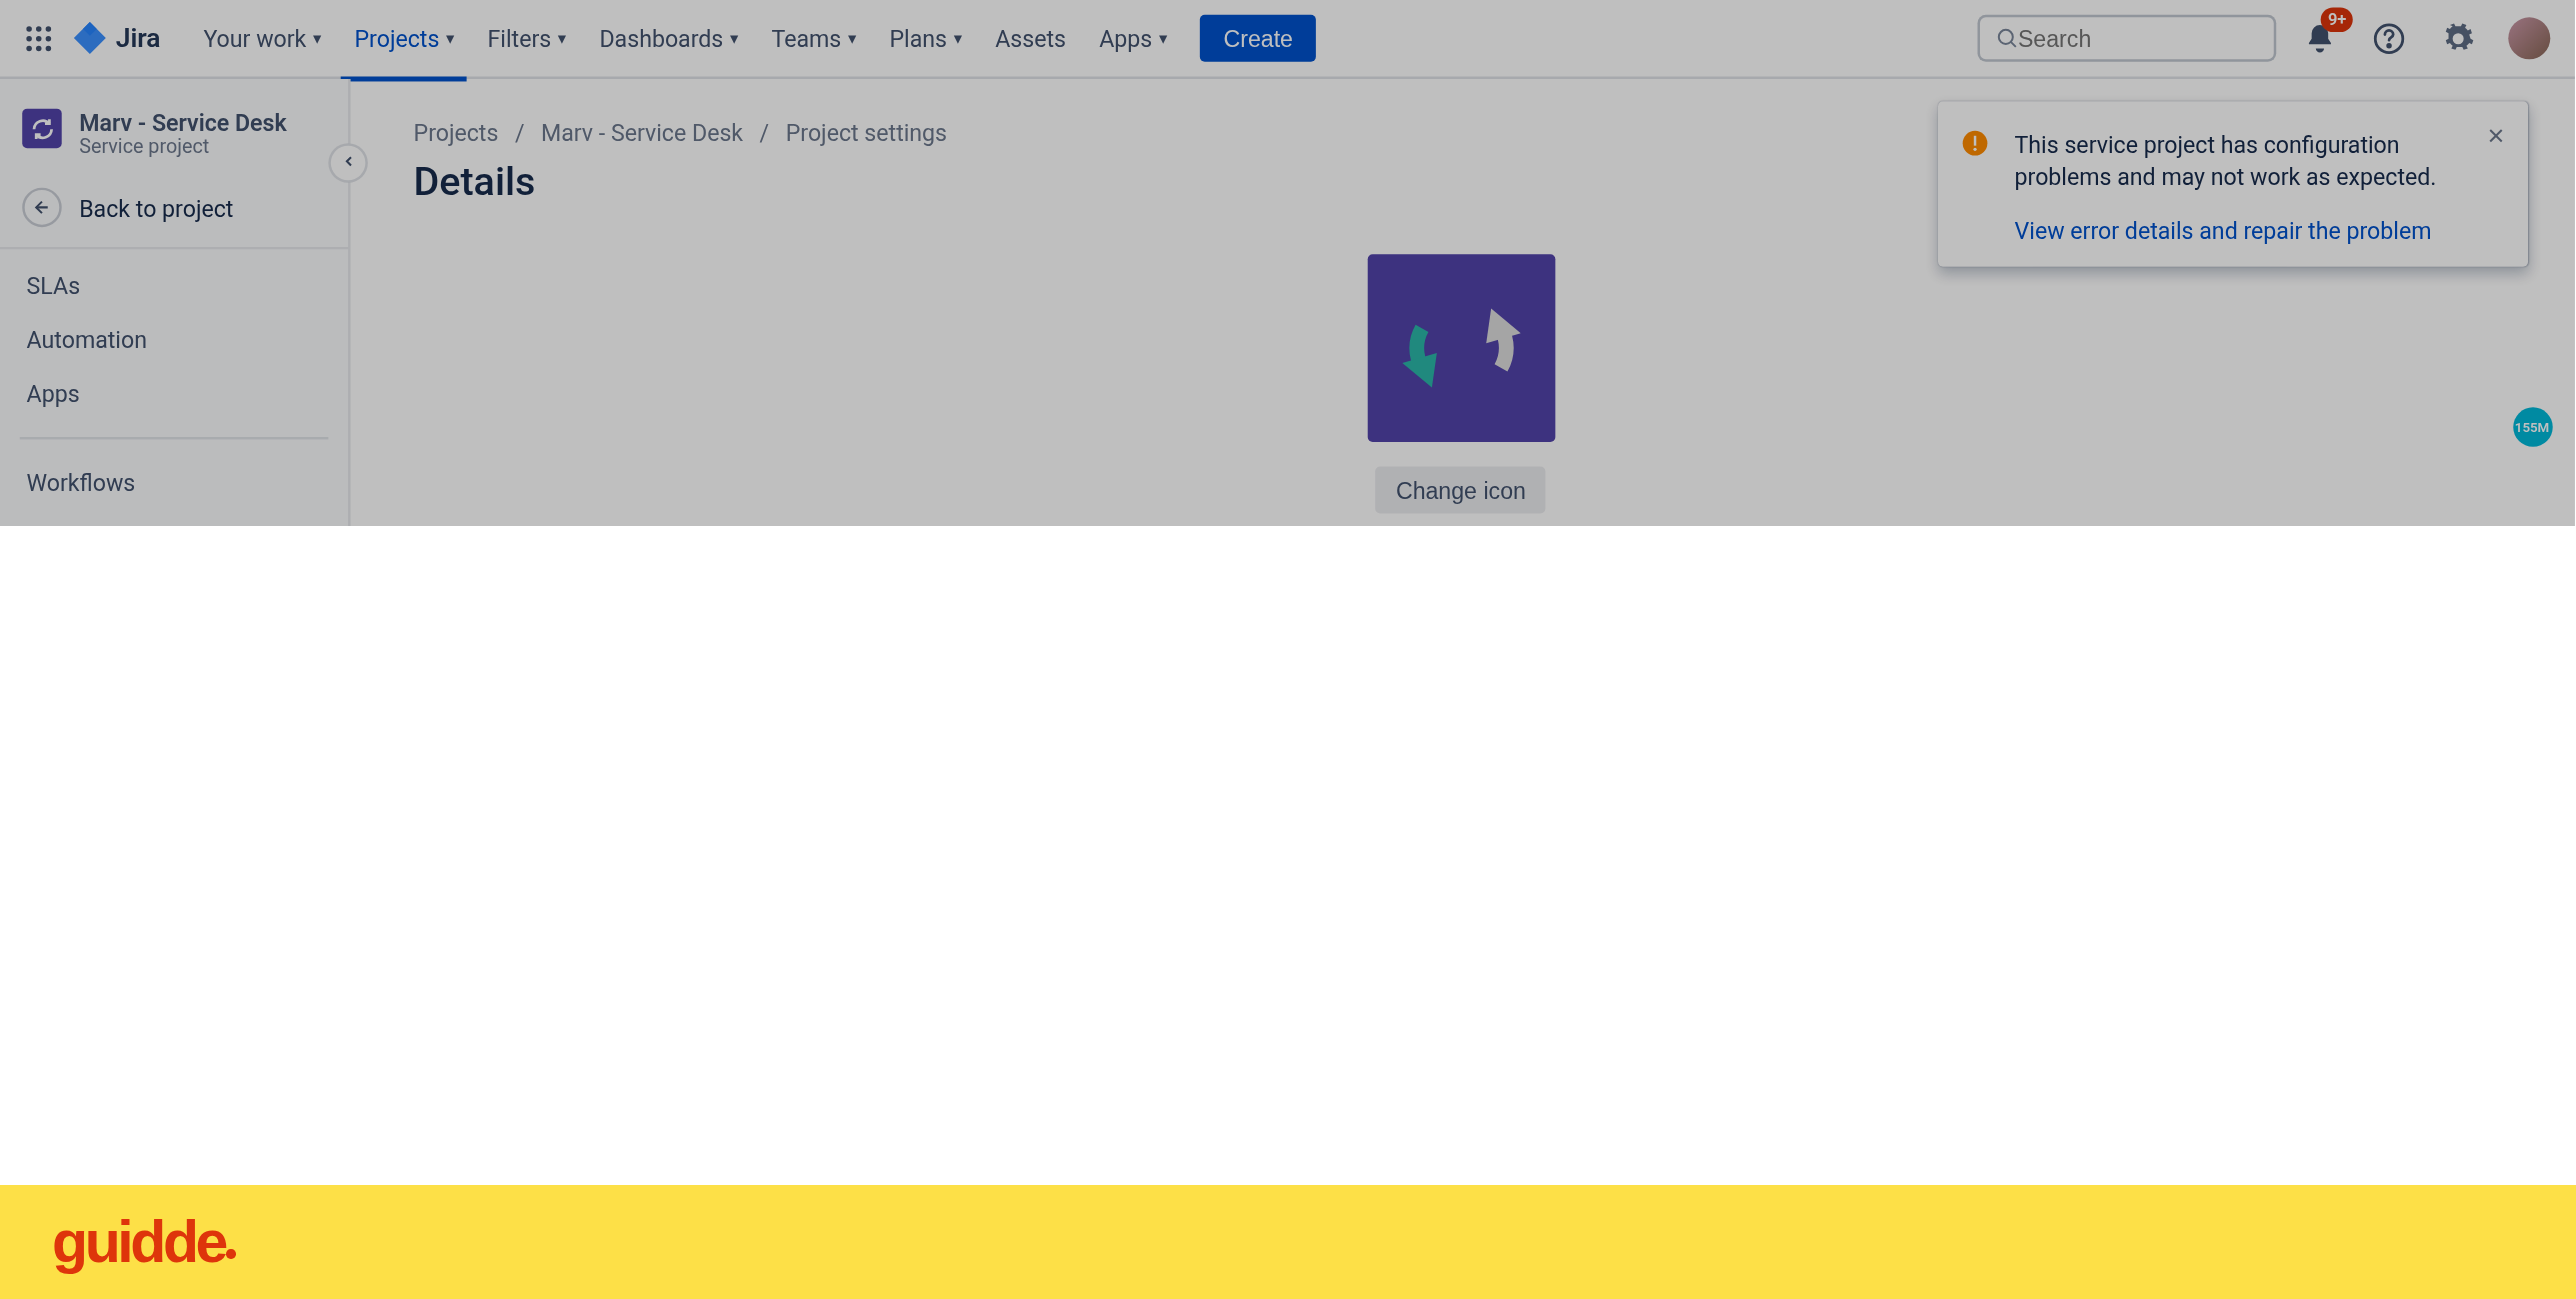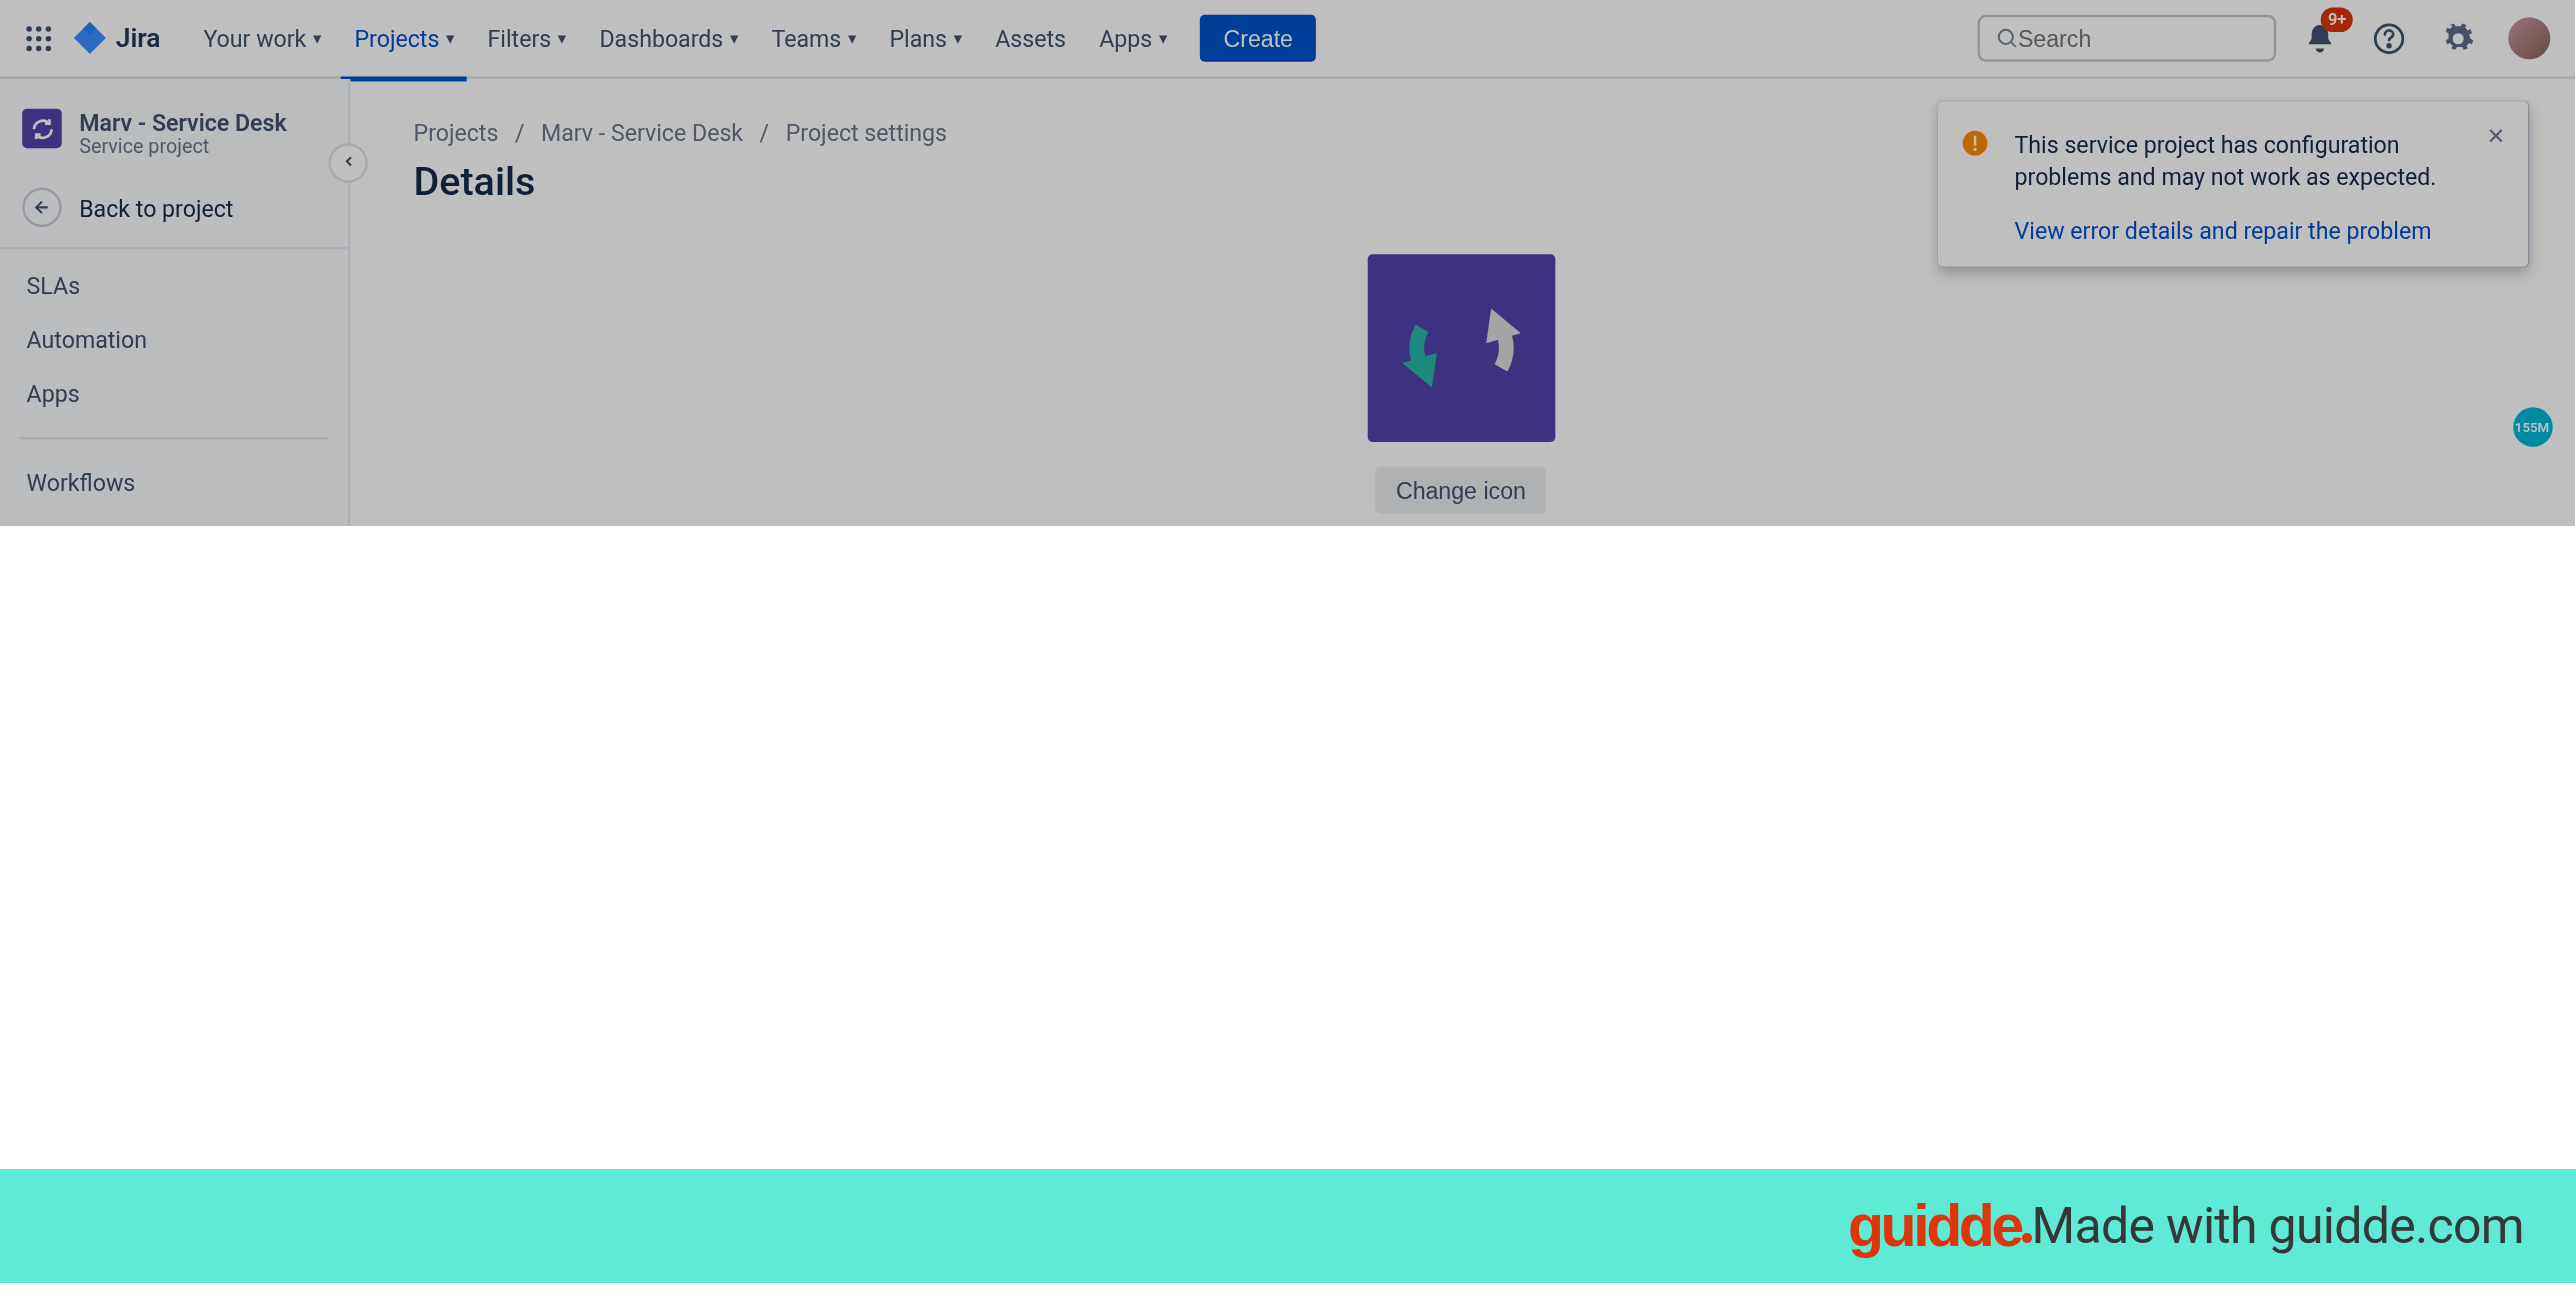--- a/index.html
+++ b/index.html
@@ -94,21 +94,21 @@
   .flag { position:absolute; top:9.4px; right:19px; width:239px; background:#fff; border-radius:2px; box-shadow:0 2.7px 5.4px rgba(9,30,66,0.25),0 0 0.7px rgba(9,30,66,0.3); padding:10.7px 10.7px 9.4px 31px;}
   .flag .warn-ico { position:absolute; left:9.4px; top:10.7px; width:12px; height:12px;}
   .flag .close-x { position:absolute; right:6.7px; top:6.7px; width:13.4px; height:13.4px; cursor:pointer; color:#6B778C; display:flex; align-items:center; justify-content:center;}
   .flag p { font-size:9.4px; color:#172B4D; line-height:1.4;}
   .flag a { display:block; margin-top:9.4px; font-size:9.4px; color:#0052CC; text-decoration:none;}
 
   
   .float-user { position:absolute; right:9.4px; top:133px; width:16px; height:16px; border-radius:50%; background:#00B8D9; color:#fff; font-size:5.4px; font-weight:600; display:flex; align-items:center; justify-content:center;}
 
   
-  .guidde-bar { position:fixed; bottom:16px; left:0; right:0; height:114px; background:#5eead4; display:flex; align-items:center; justify-content:flex-end; padding:0 52px; z-index:10;}
+  .guidde-bar { position:fixed; bottom:0; left:0; right:0; height:114px; background:#fde047; display:flex; align-items:center; justify-content:space-between; padding:0 52px; z-index:10;}
   .guidde-logo { display:flex; align-items:baseline; font-family:"Segoe UI",sans-serif;}
   .guidde-logo .g { color:#DE350B; font-size:59px; font-weight:700; letter-spacing:-3.4px;}
   .guidde-logo .dot { width:9.4px; height:9.4px; background:#DE350B; border-radius:50%; display:inline-block; margin-left:1.3px; position:relative; top:-3.4px;}
   .made-with { color:#373737; font-size:50px; font-weight:400; letter-spacing:-0.7px;}
 </style>
 </head>
 <body>
 
 <div class="scale-wrapper">
 
@@ -341,15 +341,14 @@
   </div>
 
   <div class="overlay-dim"></div>
 </div>
 
 <div class="guidde-bar">
   <div class="guidde-logo">
     <span class="g">guidde</span>
       <span class="dot"></span>
   </div>
-  <div class="made-with">Made with guidde.com</div>
 </div>
 
 
 </body></html>

